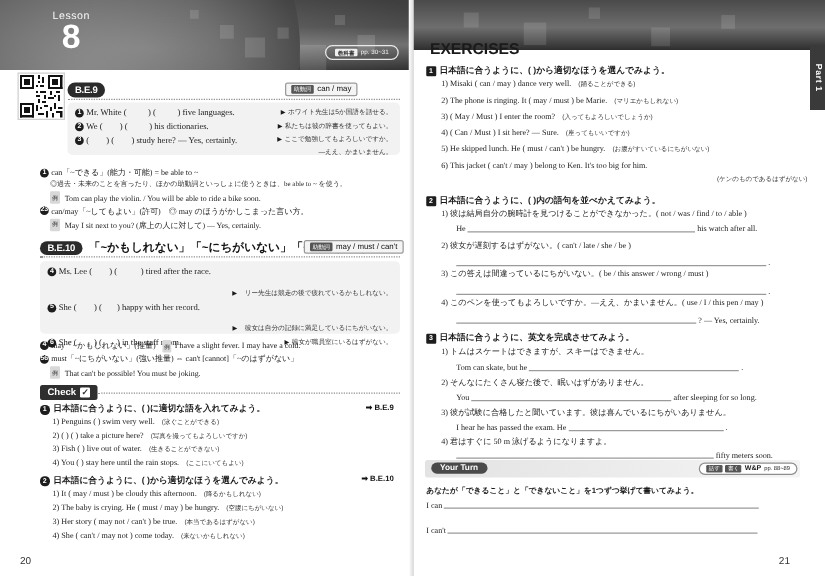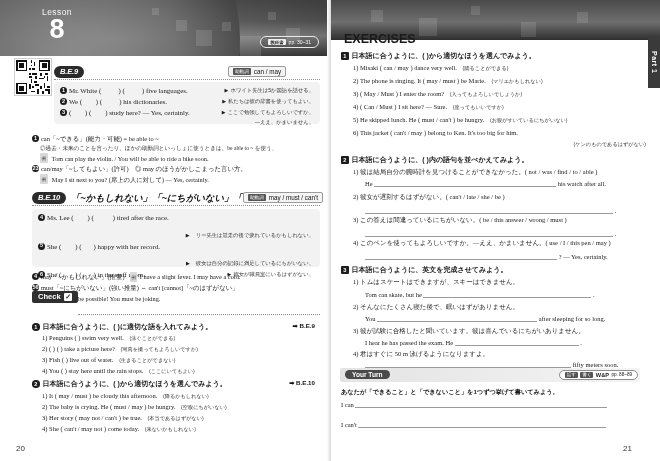--- a/index.html
+++ b/index.html
@@ -39,21 +39,21 @@
   .ref-pill .tag{background:#efefef;color:#333;font-size:4.4px;font-weight:bold;padding:.5px 2px;border-radius:1px;
     font-family:"Liberation Sans",sans-serif;}
   .ref-pill .pg{font-size:5px;font-family:"Liberation Sans",sans-serif;}
 
   
   .qr-box{position:absolute;left:14px;top:58px;width:34px;height:34px;background:#fff;
     border:1px solid #cfcfcf;padding:1px;}
   .qr{width:100%;height:100%;}
 
   
-  .be-head{position:absolute;display:flex;align-items:flex-start;gap:5px;font-style:italic;}
+  .be-head{position:absolute;display:flex;align-items:center;gap:5px;}
   .be-chip{background:#2b2b2b;color:#fff;font-family:"Liberation Sans",sans-serif;font-weight:bold;
     font-size:7.6px;border-radius:8px;padding:1.4px 6px;letter-spacing:-.2px;white-space:nowrap;}
   .be-title{font-family:"Liberation Sans",sans-serif;font-weight:bold;font-size:9.3px;color:#111;white-space:nowrap;}
   .be-right{position:absolute;display:flex;align-items:center;gap:3px;
     border:1px solid #9a9a9a;border-radius:2px;padding:1px 4px;background:#f4f4f4;}
   .be-right .lbl{background:#555;color:#fff;font-size:4.6px;padding:.6px 2px;border-radius:1px;
     font-family:"Liberation Sans",sans-serif;white-space:nowrap;}
   .be-right .vals{font-size:6.3px;font-family:"Liberation Sans",sans-serif;color:#111;white-space:nowrap;}
   .dotline{position:absolute;height:0;border-top:1.4px dotted #8f8f8f;}
 
@@ -304,21 +304,21 @@
       <div class="bl">
         <span class="num">56</span>
         <span>must「~にちがいない」(強い推量) ⇔ can't [cannot]「~のはずがない」</span>
       </div>
       <div class="eg">
         <span class="egtag">例</span>
         <span>That can't be possible!  You must be joking.</span>
       </div>
     </div>
 
-    <div class="check-chip" style="left:32px;top:291px;">
+    <div class="check-chip" style="left:32px;top:308px;">
       <span>Check</span>
       <span class="tick">✓</span>
     </div>
     <div class="dotline" style="left:78px;top:314px;width:242px;"></div>
 
     <div class="qhead" style="left:32px;top:322px;">
       <span class="qnum">1</span>
       <span>日本語に合うように、(     )に適切な語を入れてみよう。</span>
     </div>
     <div class="beref" style="right:16px;top:322px;">➡ B.E.9</div>

